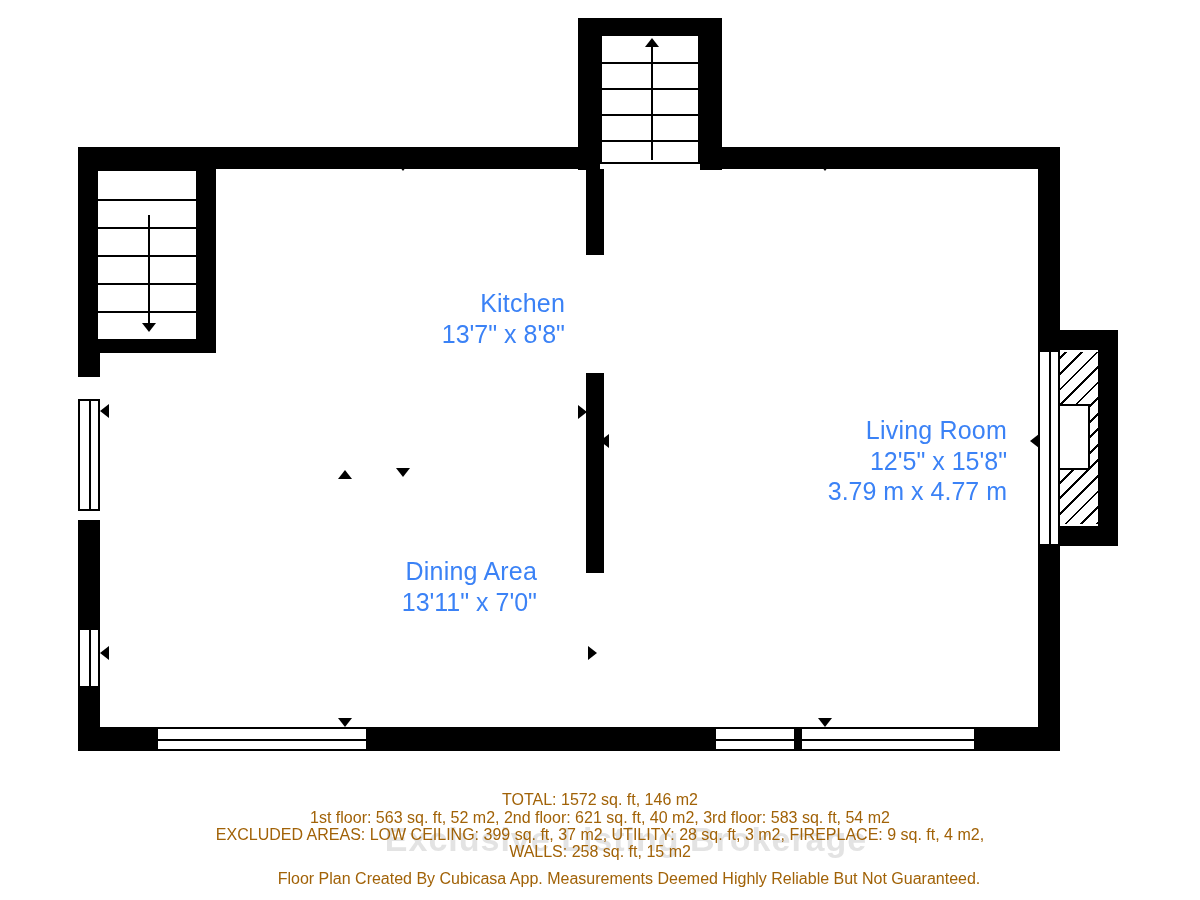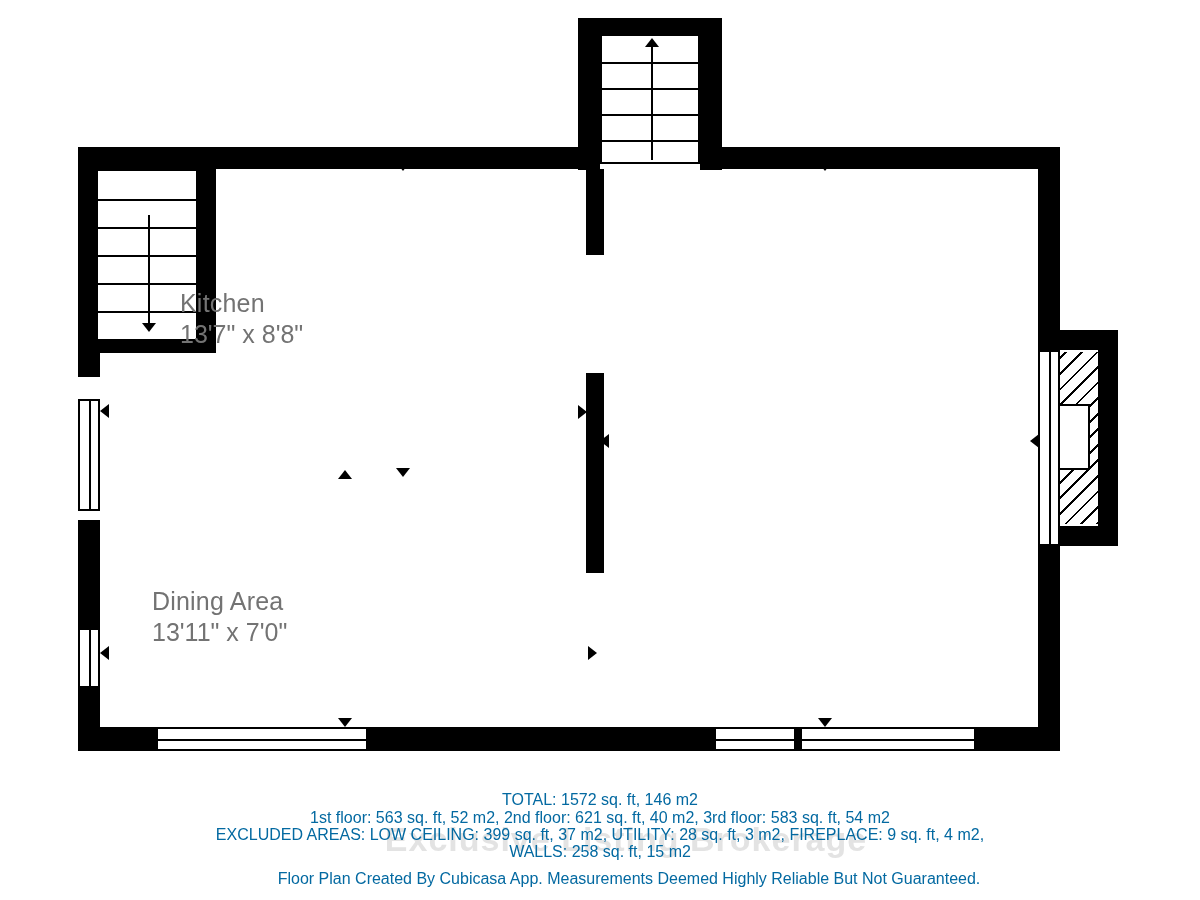--- a/index.html
+++ b/index.html
@@ -24,22 +24,22 @@
     background: #000000;
   }
   .white {
     position: absolute;
     background: #ffffff;
   }
 
   
   .room-label {
     position: absolute;
-    text-align: left;
-    color: #737373;
+    text-align: right;
+    color: #3b82f6;
     line-height: 1.22;
     white-space: nowrap;
   }
   .room-label .name {
     font-size: 25px;
     letter-spacing: .2px;
   }
   .room-label .dim-imp {
     font-size: 25px;
   }
@@ -125,21 +125,21 @@
         #fff 2px, #fff 11px
       );
   }
 
   
   .footer {
     position: absolute;
     left: 0;
     width: 1200px;
     text-align: center;
-    color: #0369a1;
+    color: #a16207;
   }
 
   
   .watermark {
     position: absolute;
     left: 0;
     width: 1200px;
     text-align: center;
     font-size: 34px;
     font-weight: bold;
@@ -230,25 +230,30 @@
   <div class="tri tri-down" style="left:396px; top:468px;"></div>
   <div class="tri tri-down" style="left:338px; top:718px;"></div>
   <div class="tri tri-down" style="left:818px; top:718px;"></div>
   <div class="tri tri-left" style="left:1030px; top:434px;"></div>
 
   <div class="room-label" style="left:180px; top:288px; width:385px;">
     <div class="name">Kitchen</div>
     <div class="dim-imp">13'7" x 8'8"</div>
   </div>
 
-  <div class="room-label" style="left:152px; top:556px; width:385px;margin-top:30px;">
+  <div class="room-label" style="left:152px; top:556px; width:385px;">
     <div class="name">Dining Area</div>
     <div class="dim-imp">13'11" x 7'0"</div>
   </div>
 
+  <div class="room-label" style="left:622px; top:415px; width:385px;">
+    <div class="name">Living Room</div>
+    <div class="dim-imp">12'5" x 15'8"</div>
+    <div class="dim-met">3.79 m x 4.77 m</div>
+  </div>
 
   <div class="watermark" style="top:820px;">Exclusive Listing Brokerage</div>
 
   <div class="footer total" style="top:791px;">TOTAL: 1572 sq. ft, 146 m2</div>
   <div class="footer line" style="top:809px;">1st floor: 563 sq. ft, 52 m2, 2nd floor: 621 sq. ft, 40 m2, 3rd floor: 583 sq. ft, 54 m2</div>
   <div class="footer line" style="top:826px;">EXCLUDED AREAS: LOW CEILING: 399 sq. ft, 37 m2, UTILITY: 28 sq. ft, 3 m2, FIREPLACE: 9 sq. ft, 4 m2,</div>
   <div class="footer line" style="top:843px;">WALLS: 258 sq. ft, 15 m2</div>
   <div class="footer credit" style="top:870px;padding-left:29px;">Floor Plan Created By Cubicasa App. Measurements Deemed Highly Reliable But Not Guaranteed.</div>
 
 </div>

